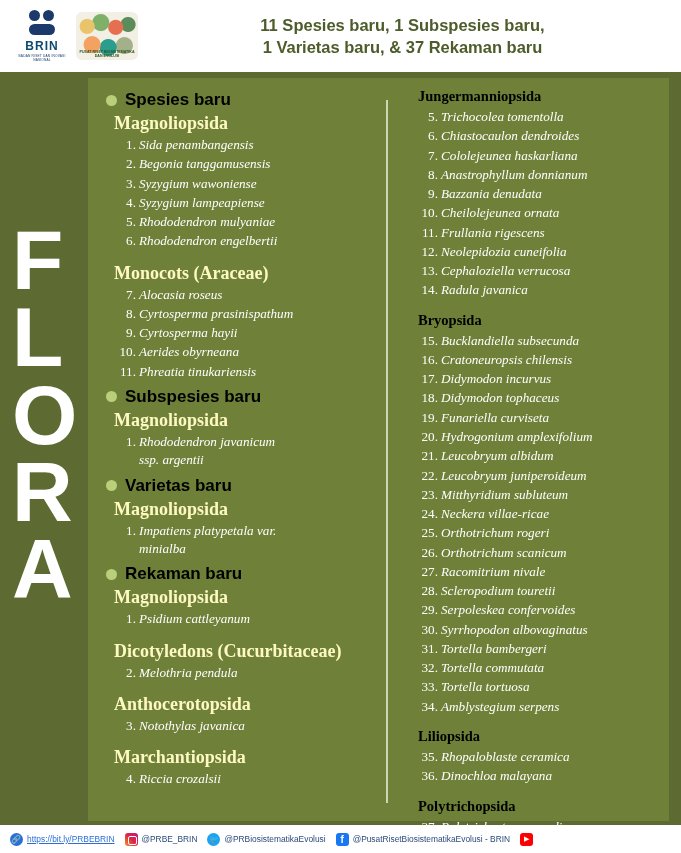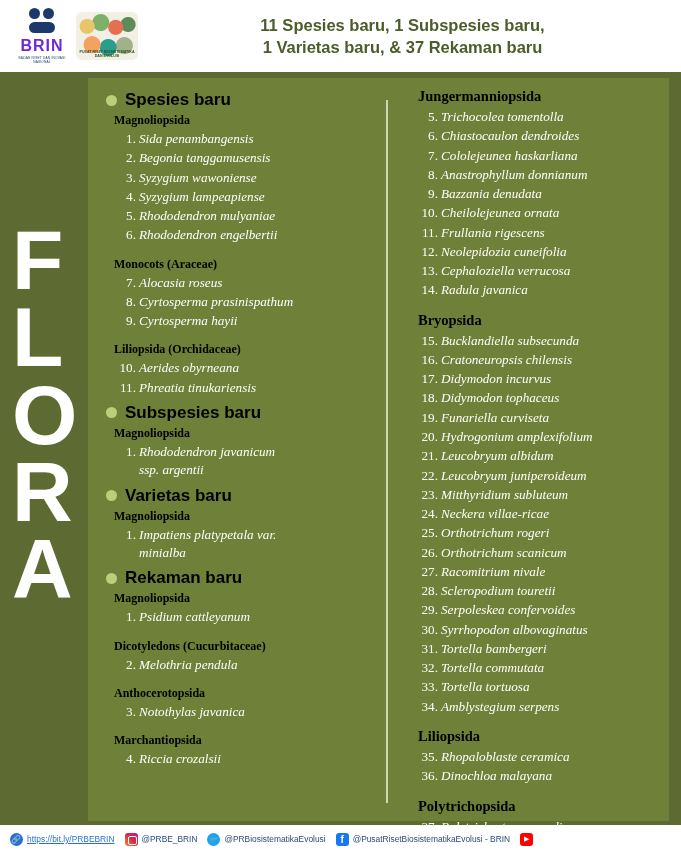--- a/index.html
+++ b/index.html
@@ -27,21 +27,21 @@
   .brin-mark {
     width: 26px; height: 26px; position: relative;
   }
   .brin-mark span {
     position: absolute; background: #1b3a6b; border-radius: 50%;
   }
   .brin-mark .d1 { width: 11px; height: 11px; left: 0; top: 0; }
   .brin-mark .d2 { width: 11px; height: 11px; left: 14px; top: 0; }
   .brin-mark .d3 { width: 26px; height: 11px; left: 0; top: 14px; border-radius: 6px; }
   .brin-text {
-    font-size: 16px; font-weight: bold; color: #6d28d9; letter-spacing: 1px; margin-top: 3px;
+    font-size: 12px; font-weight: bold; color: #0c4a6e; letter-spacing: 1px; margin-top: 3px;
   }
   .brin-sub {
     font-size: 3.2px; color: #1b3a6b; letter-spacing: .2px; margin-top: 1px; text-align: center;
     line-height: 1.35;
   }
   .prbe-logo {
     width: 62px; height: 48px; margin-left: 6px; position: relative;
     border-radius: 6px; overflow: hidden;
     background:
       radial-gradient(circle at 18% 30%, #e9c46a 0 7px, transparent 8px),
@@ -99,21 +99,21 @@
   }
   .sec-head.first { margin-top: 2px; }
   .bullet {
     width: 11px; height: 11px; border-radius: 50%; background: #b9cf7a; flex: none;
   }
   .sec-title {
     color: #000000; font-size: 17px; font-weight: bold;
     font-family: "Liberation Sans", sans-serif;
   }
   .grp-title {
-    color: #000000; font-size: 12px; font-weight: bold;
+    color: #fef9c3; font-size: 18px; font-weight: bold;
     margin: 12px 0 1px 16px;
     font-family: "Liberation Serif", serif;
   }
   .grp-title.tight { margin-top: 3px; }
   .col-title {
     color: #000000; font-size: 14.5px; font-weight: bold;
     margin: 0 0 2px 18px;
     font-family: "Liberation Serif", serif;
   }
   .col-title.gap { margin-top: 12px; }
@@ -238,21 +238,20 @@
           <li>
               <span class="num">8.</span>
               <span class="nm">Cyrtosperma prasinispathum</span>
             </li>
           <li>
               <span class="num">9.</span>
               <span class="nm">Cyrtosperma hayii</span>
             </li>
         </ul>
 
-        <div class="grp-title">Liliopsida (Orchidaceae)</div>
         <ul class="items">
           <li>
               <span class="num">10.</span>
               <span class="nm">Aerides obyrneana</span>
             </li>
           <li>
               <span class="num">11.</span>
               <span class="nm">Phreatia tinukariensis</span>
             </li>
         </ul>

